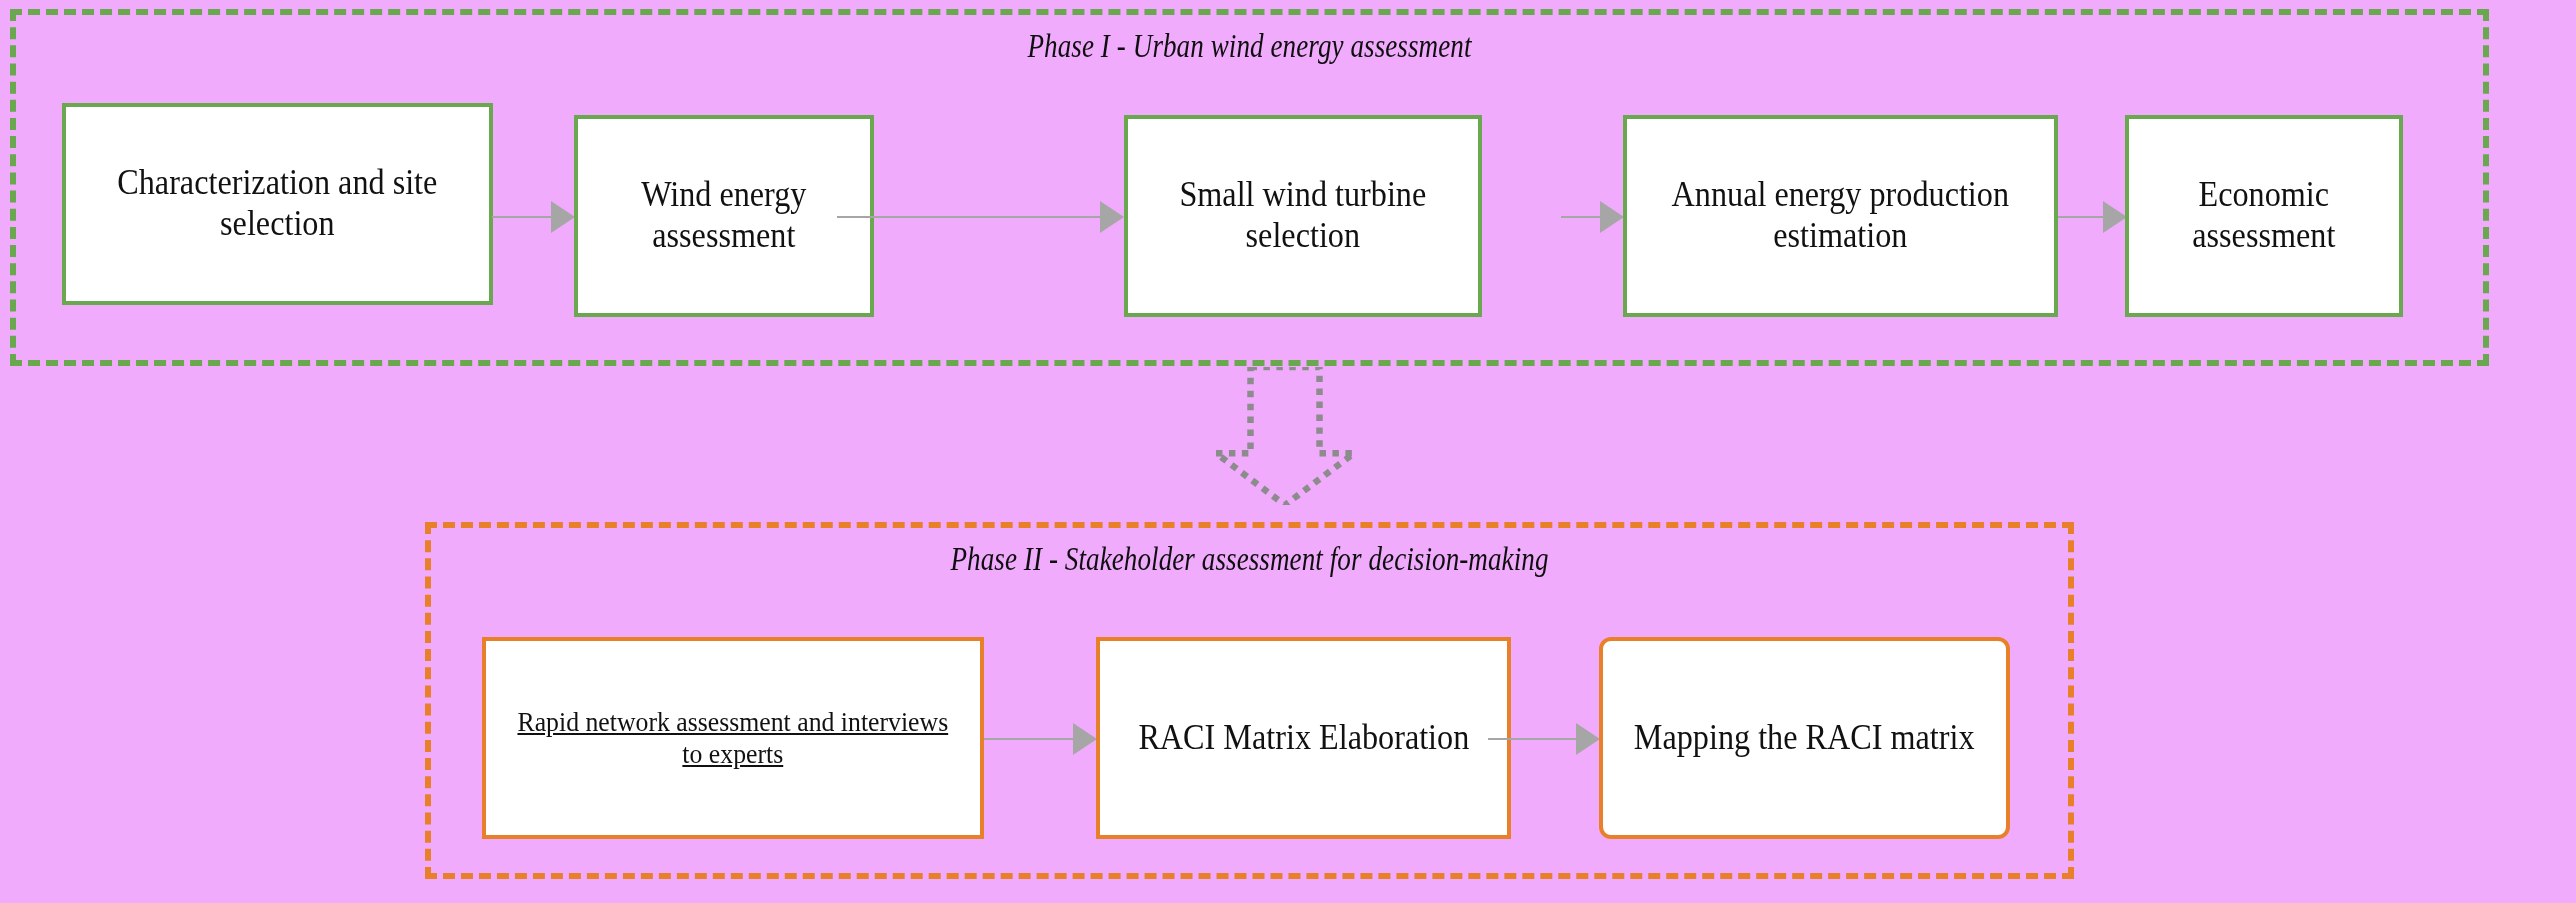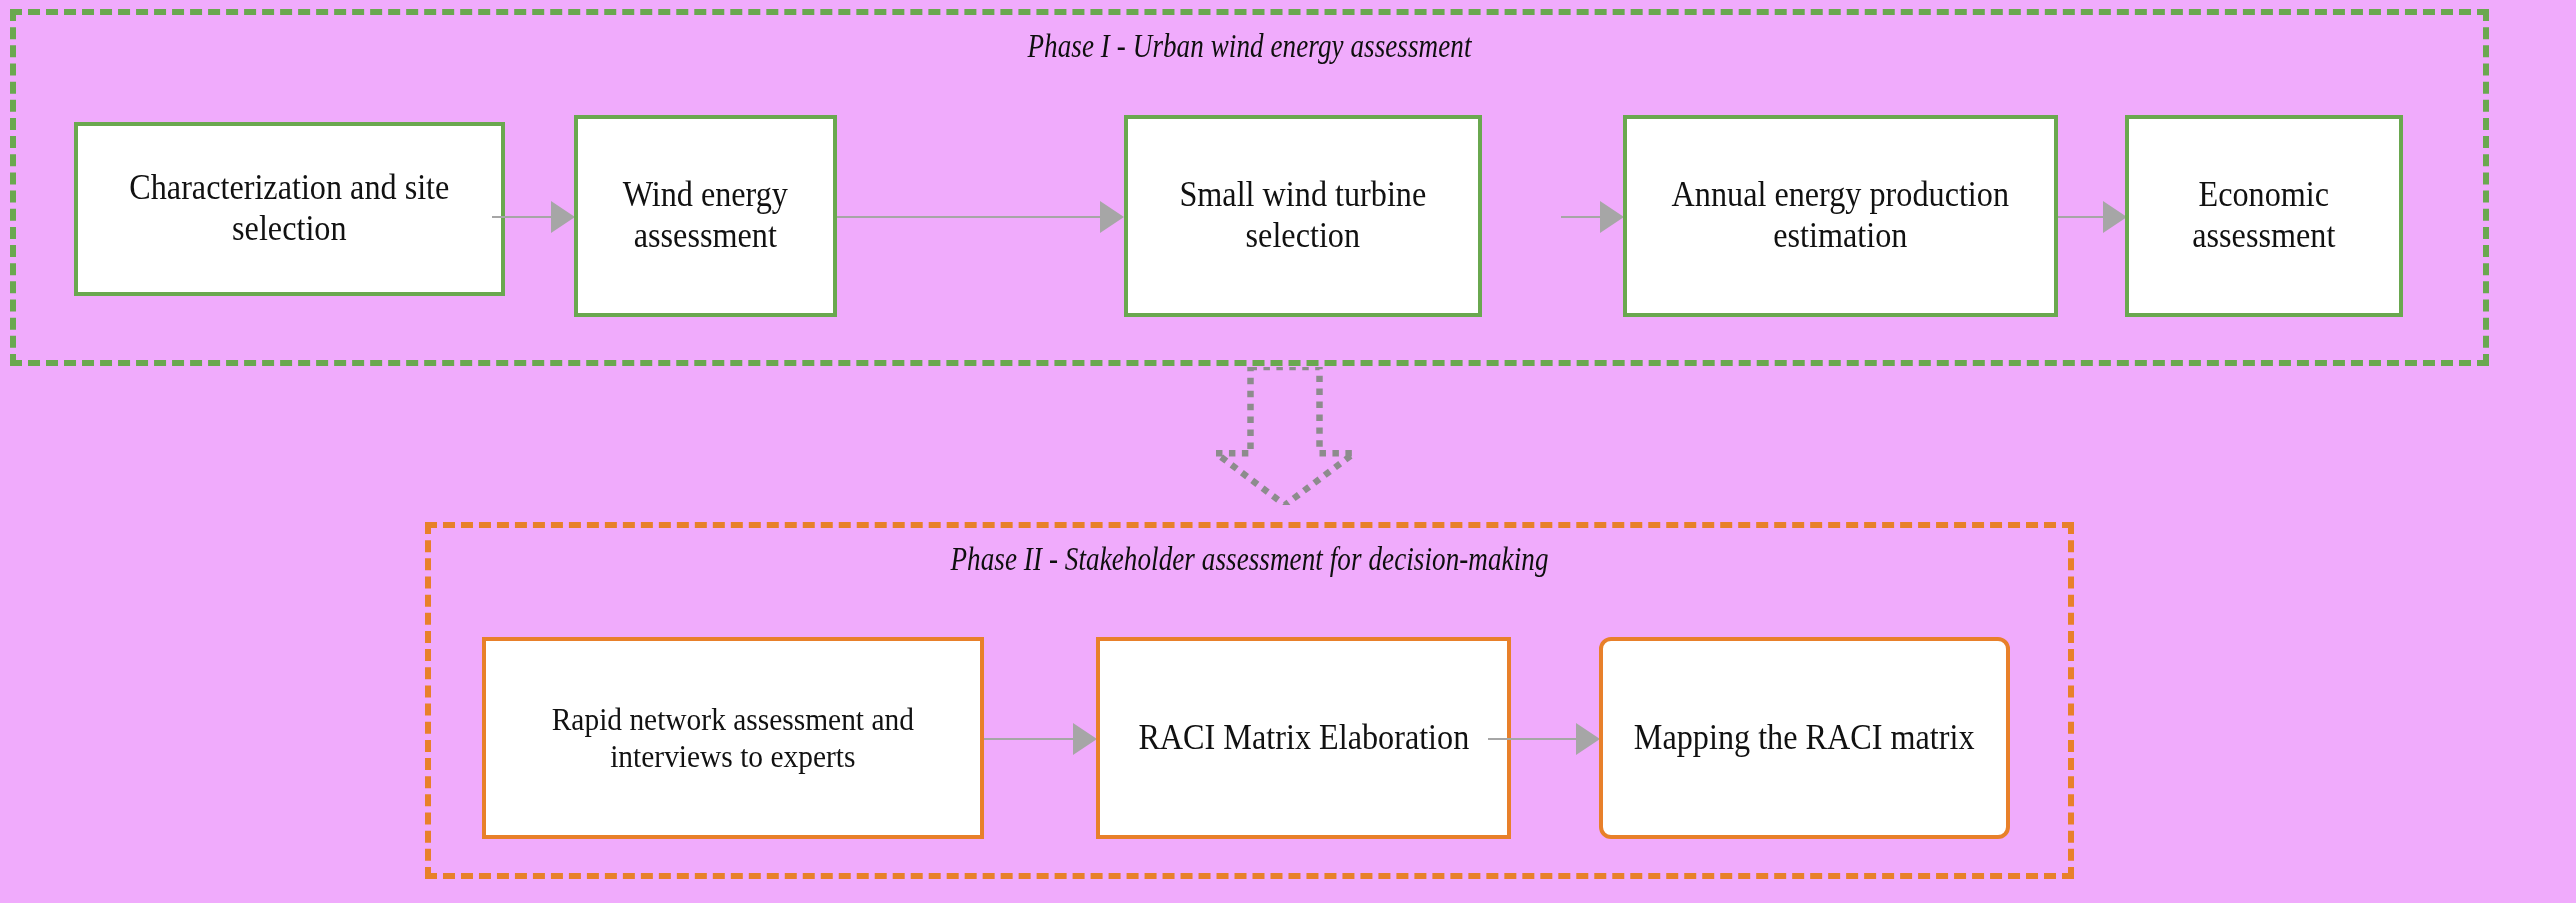--- a/index.html
+++ b/index.html
@@ -64,28 +64,28 @@
     color: #111111;
     font-size: 35px;
     line-height: 1.16;
     padding: 2.9px 7.2px;
   }
   .node .label { display: block; transform: scaleX(0.92); }
   .node-green { border: 4.3px solid #6aa84f; }
   .node-orange { border: 4.3px solid #e8802a; }
 
   
-  #node-1 { left: 62px;   top: 122px; width: 431px; height: 174px; margin-left: 12px; }
-  #node-2 { left: 574px;  top: 115px; width: 263px; height: 202px; }
+  #node-1 { left: 62px;   top: 103px; width: 431px; height: 202px; }
+  #node-2 { left: 574px;  top: 115px; width: 300px; height: 202px; }
   #node-3 { left: 1124px; top: 115px; width: 358px; height: 202px; text-align: center; }
   #node-4 { left: 1623px; top: 115px; width: 435px; height: 202px; }
   #node-5 { left: 2125px; top: 115px; width: 278px; height: 202px; }
 
   
-  #node-6 { left: 482px;  top: 637px; width: 502px; height: 202px; font-size: 32px; }
+  #node-6 { left: 482px;  top: 637px; width: 502px; height: 202px; font-size: 28px; text-decoration: underline; }
   #node-7 { left: 1096px; top: 637px; width: 415px; height: 202px; }
   #node-8 { left: 1599px; top: 637px; width: 411px; height: 202px; border-radius: 12px; }
 
   
   .arrow-h {
     position: absolute;
     height: 32px;
     display: flex;
     align-items: center;
   }

